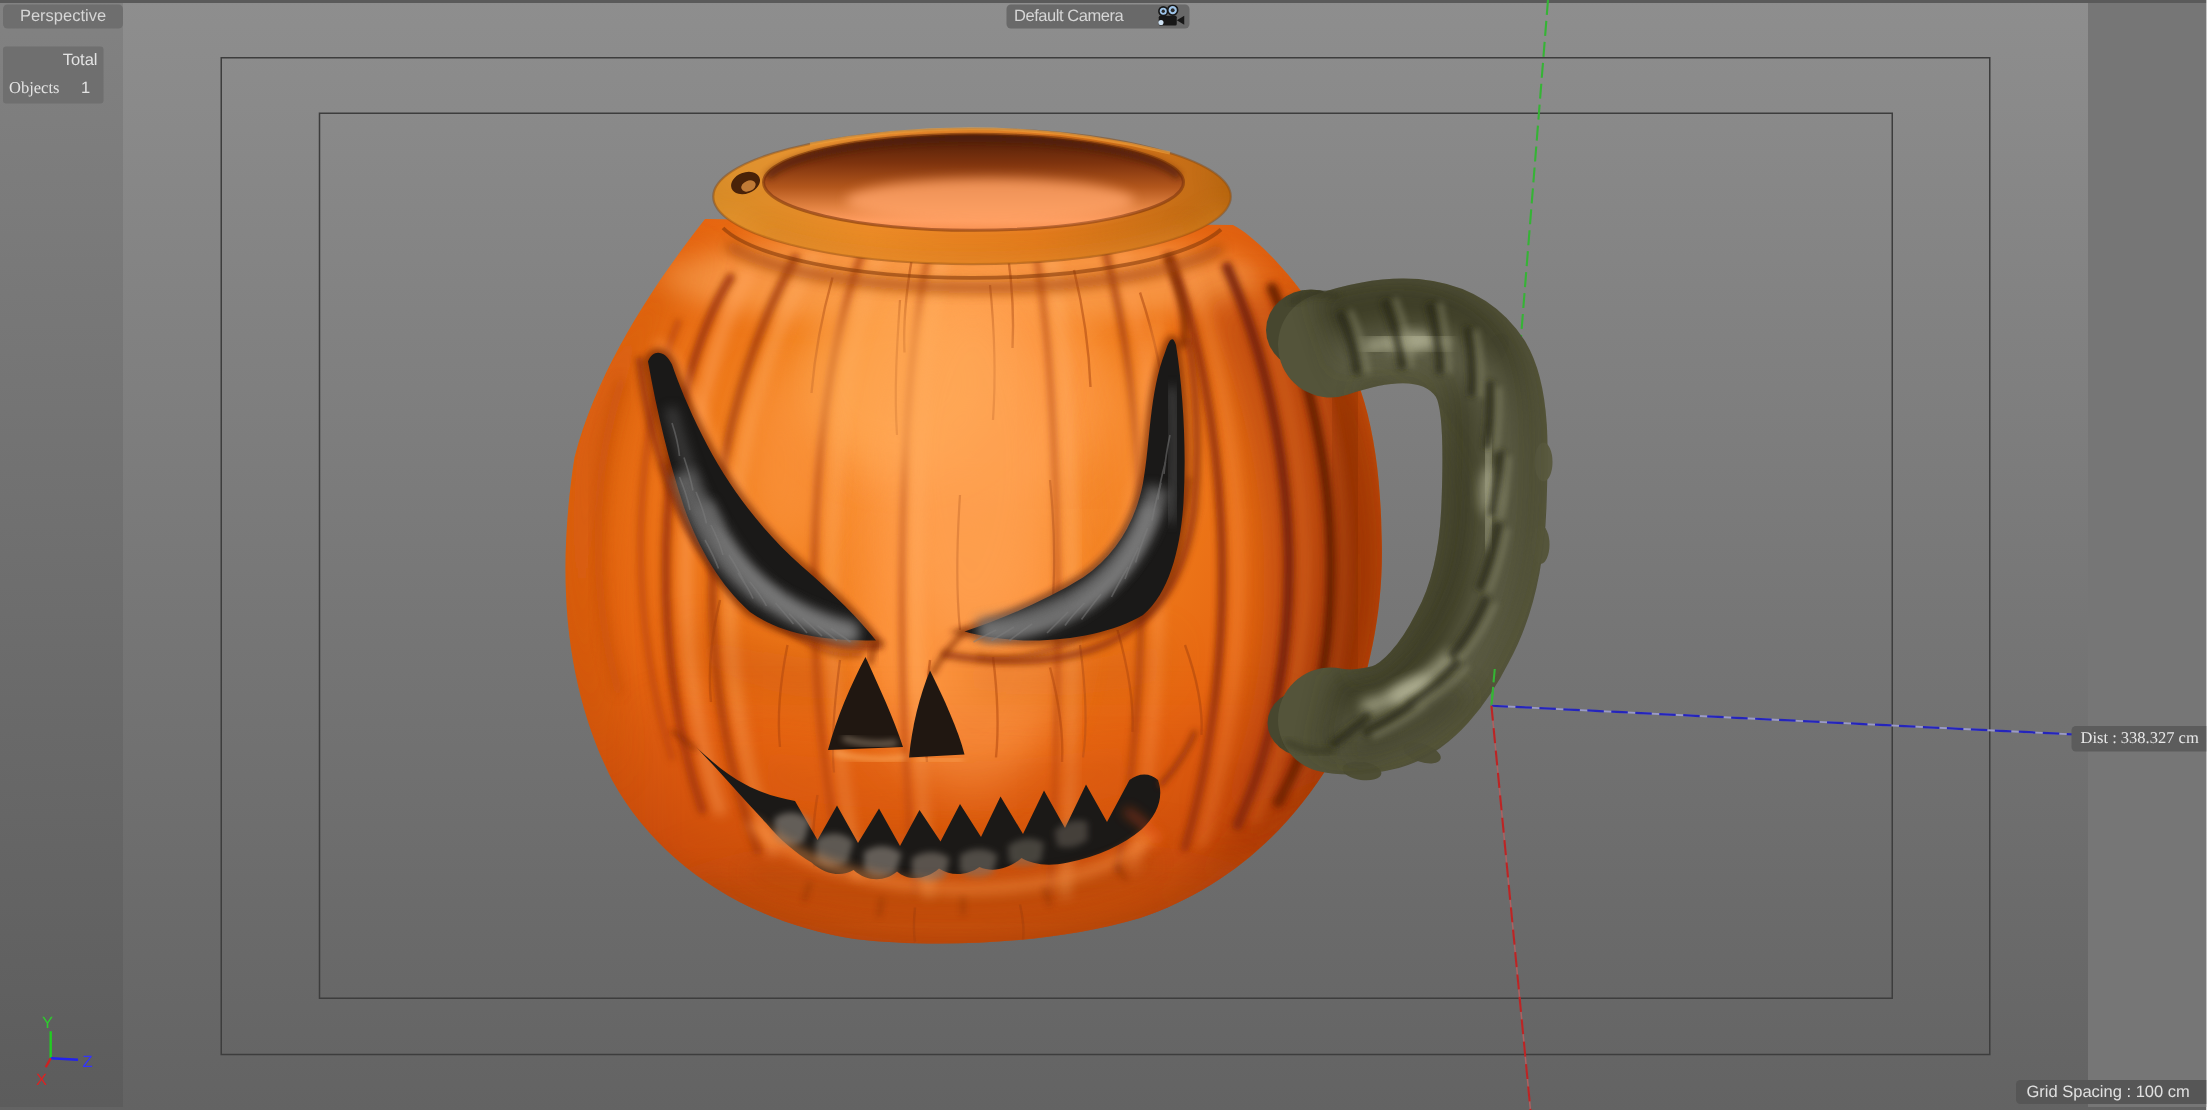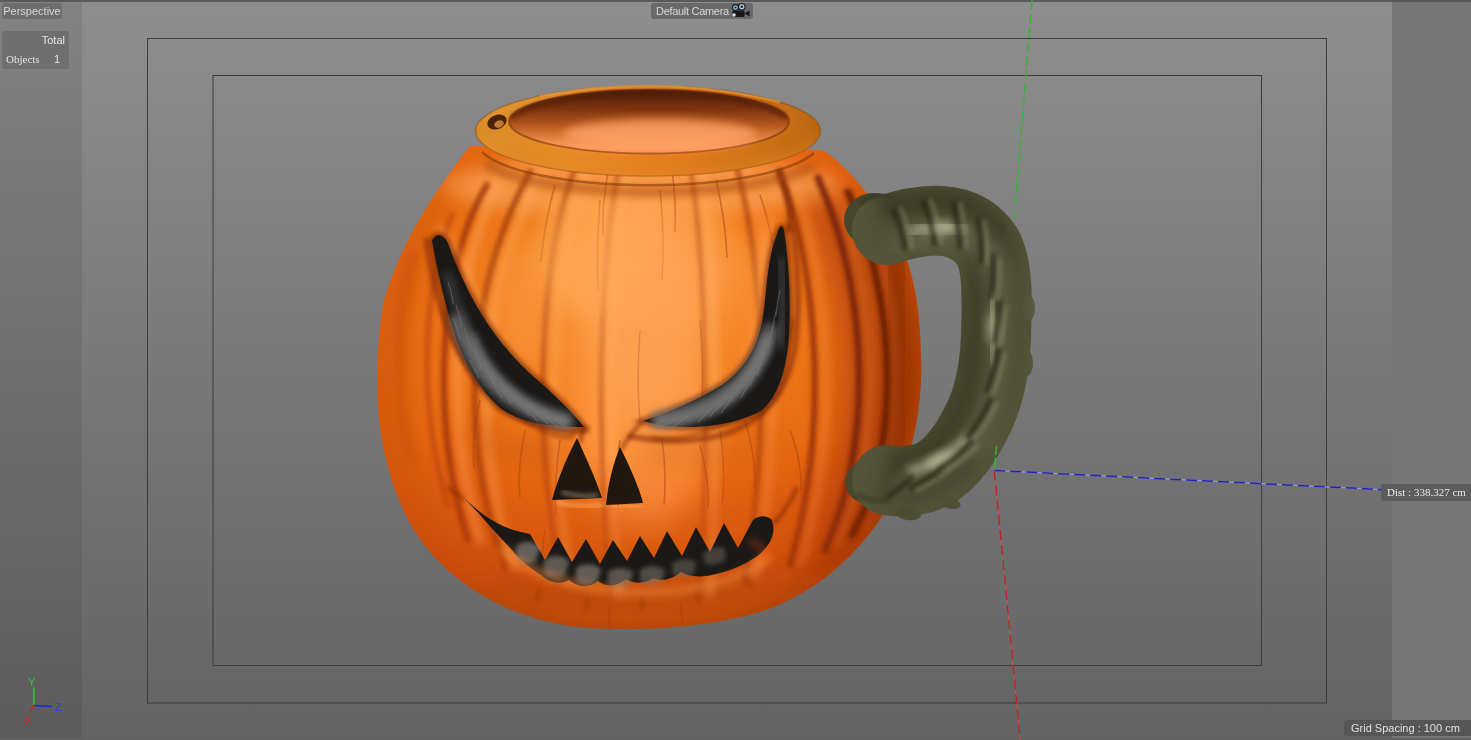--- a/index.html
+++ b/index.html
@@ -4,27 +4,27 @@
 <style>
   html,body{margin:0;padding:0;}
   body{width:1471px;height:740px;overflow:hidden;font-family:"Liberation Sans",sans-serif;position:relative;}
   #stage{position:absolute;left:0;top:0;width:1471px;height:740px;
     background:linear-gradient(to bottom,#8e8e8e 0%,#636363 100%);}
   #topline{position:absolute;left:0;top:0;width:1471px;height:2px;background:#5a5a5a;}
   #leftstrip{position:absolute;left:0;top:2px;width:82px;height:736px;
     background:linear-gradient(to bottom,#828282 0%,#5c5c5c 100%);}
   #rightstrip{position:absolute;left:1392px;top:2px;width:79px;height:736px;background:#767676;}
   .lbl{position:absolute;font-size:11px;color:#d6d6d6;line-height:15px;}
-  #persp{left:2px;top:3px;width:60px;height:16px;background:#6e6e6e;border-radius:3px;
+  #persp{left:2px;top:3px;width:80px;height:16px;background:#6e6e6e;border-radius:3px;
     text-align:center;line-height:16px;}
   #statbox{left:2px;top:31px;width:67px;height:38px;background:#6f6f6f;border-radius:2px;color:#e3e3e3;}
   #statbox .r1{position:absolute;right:4px;top:2px;}
   #statbox .r2l{position:absolute;left:4px;top:21px;font-family:Liberation Serif, serif;}
   #statbox .r2v{position:absolute;left:52px;top:21px;}
-  #defcam{left:651px;top:3px;width:102px;height:16px;background:#696969;border-radius:3px;
+  #defcam{left:671px;top:3px;width:122px;height:16px;background:#696969;border-radius:3px;
     line-height:16px;padding:0;}
   #defcam span{position:absolute;left:5px;top:0;white-space:nowrap;letter-spacing:-0.3px;}
   #dist{left:1381px;top:484px;width:90px;height:17px;background:#5c5c5c;border-radius:3px 0 0 3px;
     line-height:17px;color:#e8e8e8;font-family:Liberation Serif, serif;}
   #dist span{position:absolute;left:6px;top:0;white-space:nowrap;}
   #grid{left:1344px;top:720px;width:127px;height:16px;background:#565656;border-radius:3px 0 0 3px;
     line-height:16px;color:#e0e0e0;}
   #grid span{position:absolute;left:7px;top:0;white-space:nowrap;}
   #frames{position:absolute;left:0;top:0;}
   #mug{position:absolute;left:0;top:0;}

